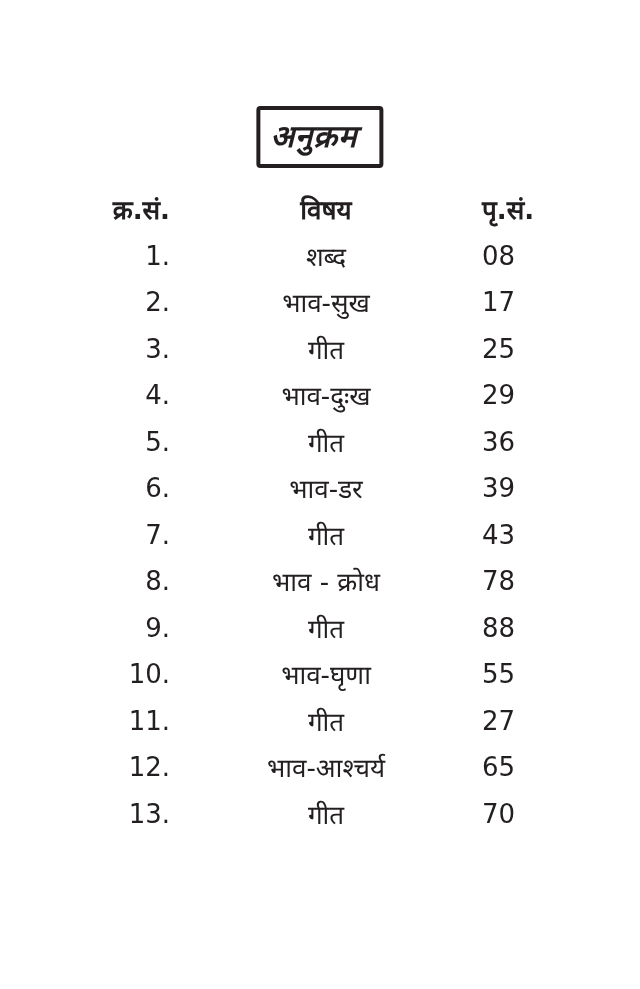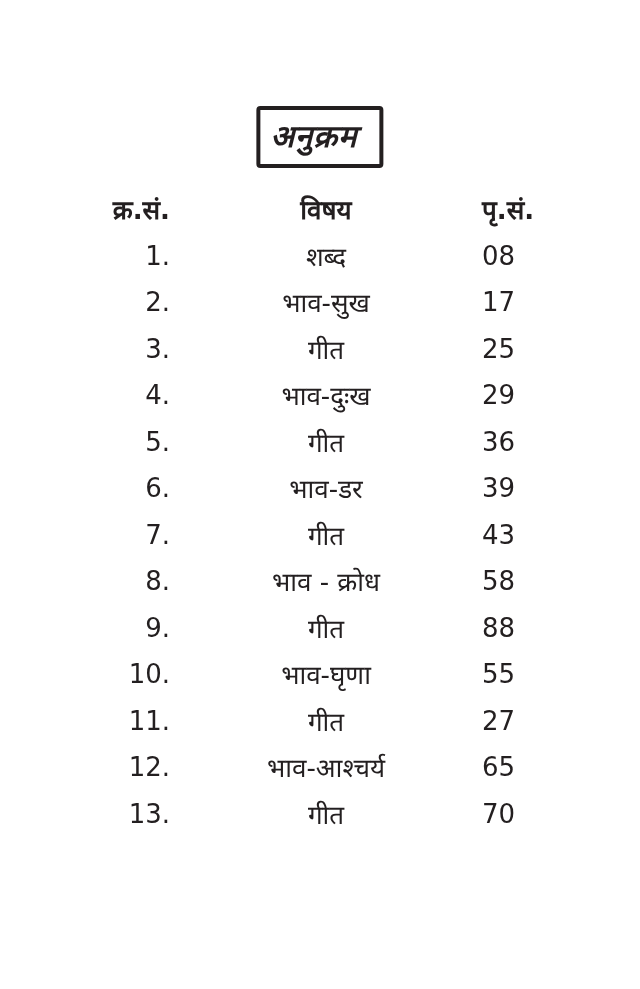--- a/index.html
+++ b/index.html
@@ -118,21 +118,21 @@
 
   <div class="toc-row">
     <span class="col-serial">7.</span>
     <span class="col-subject">गीत</span>
     <span class="col-page">43</span>
   </div>
 
   <div class="toc-row">
     <span class="col-serial">8.</span>
     <span class="col-subject">भाव - क्रोध</span>
-    <span class="col-page">58</span>
+    <span class="col-page">78</span>
   </div>
 
   <div class="toc-row">
     <span class="col-serial">9.</span>
     <span class="col-subject">गीत</span>
     <span class="col-page">88</span>
   </div>
 
   <div class="toc-row">
     <span class="col-serial">10.</span>

